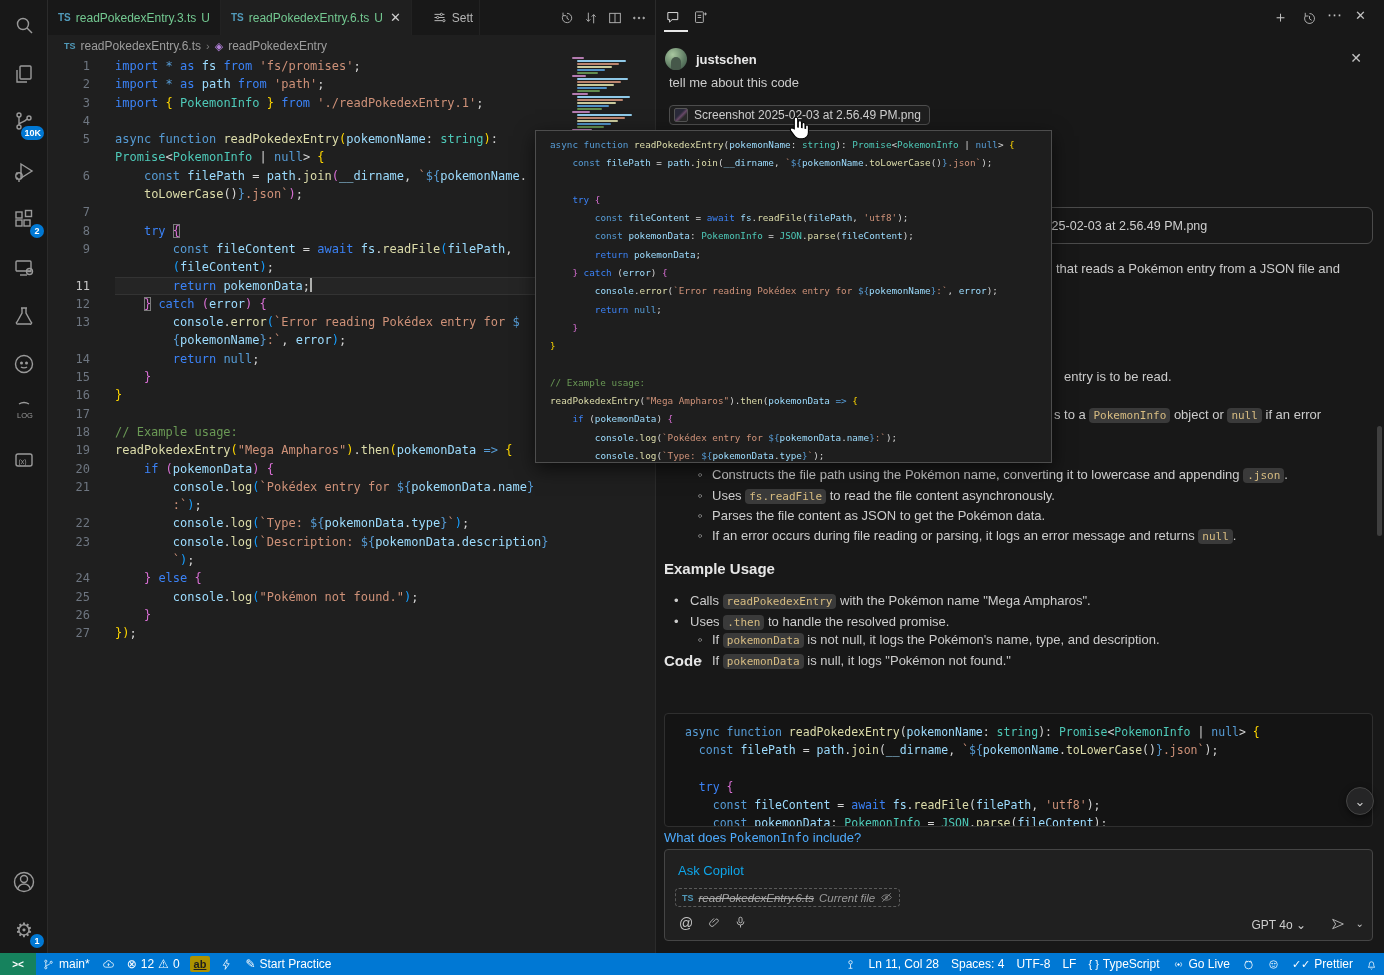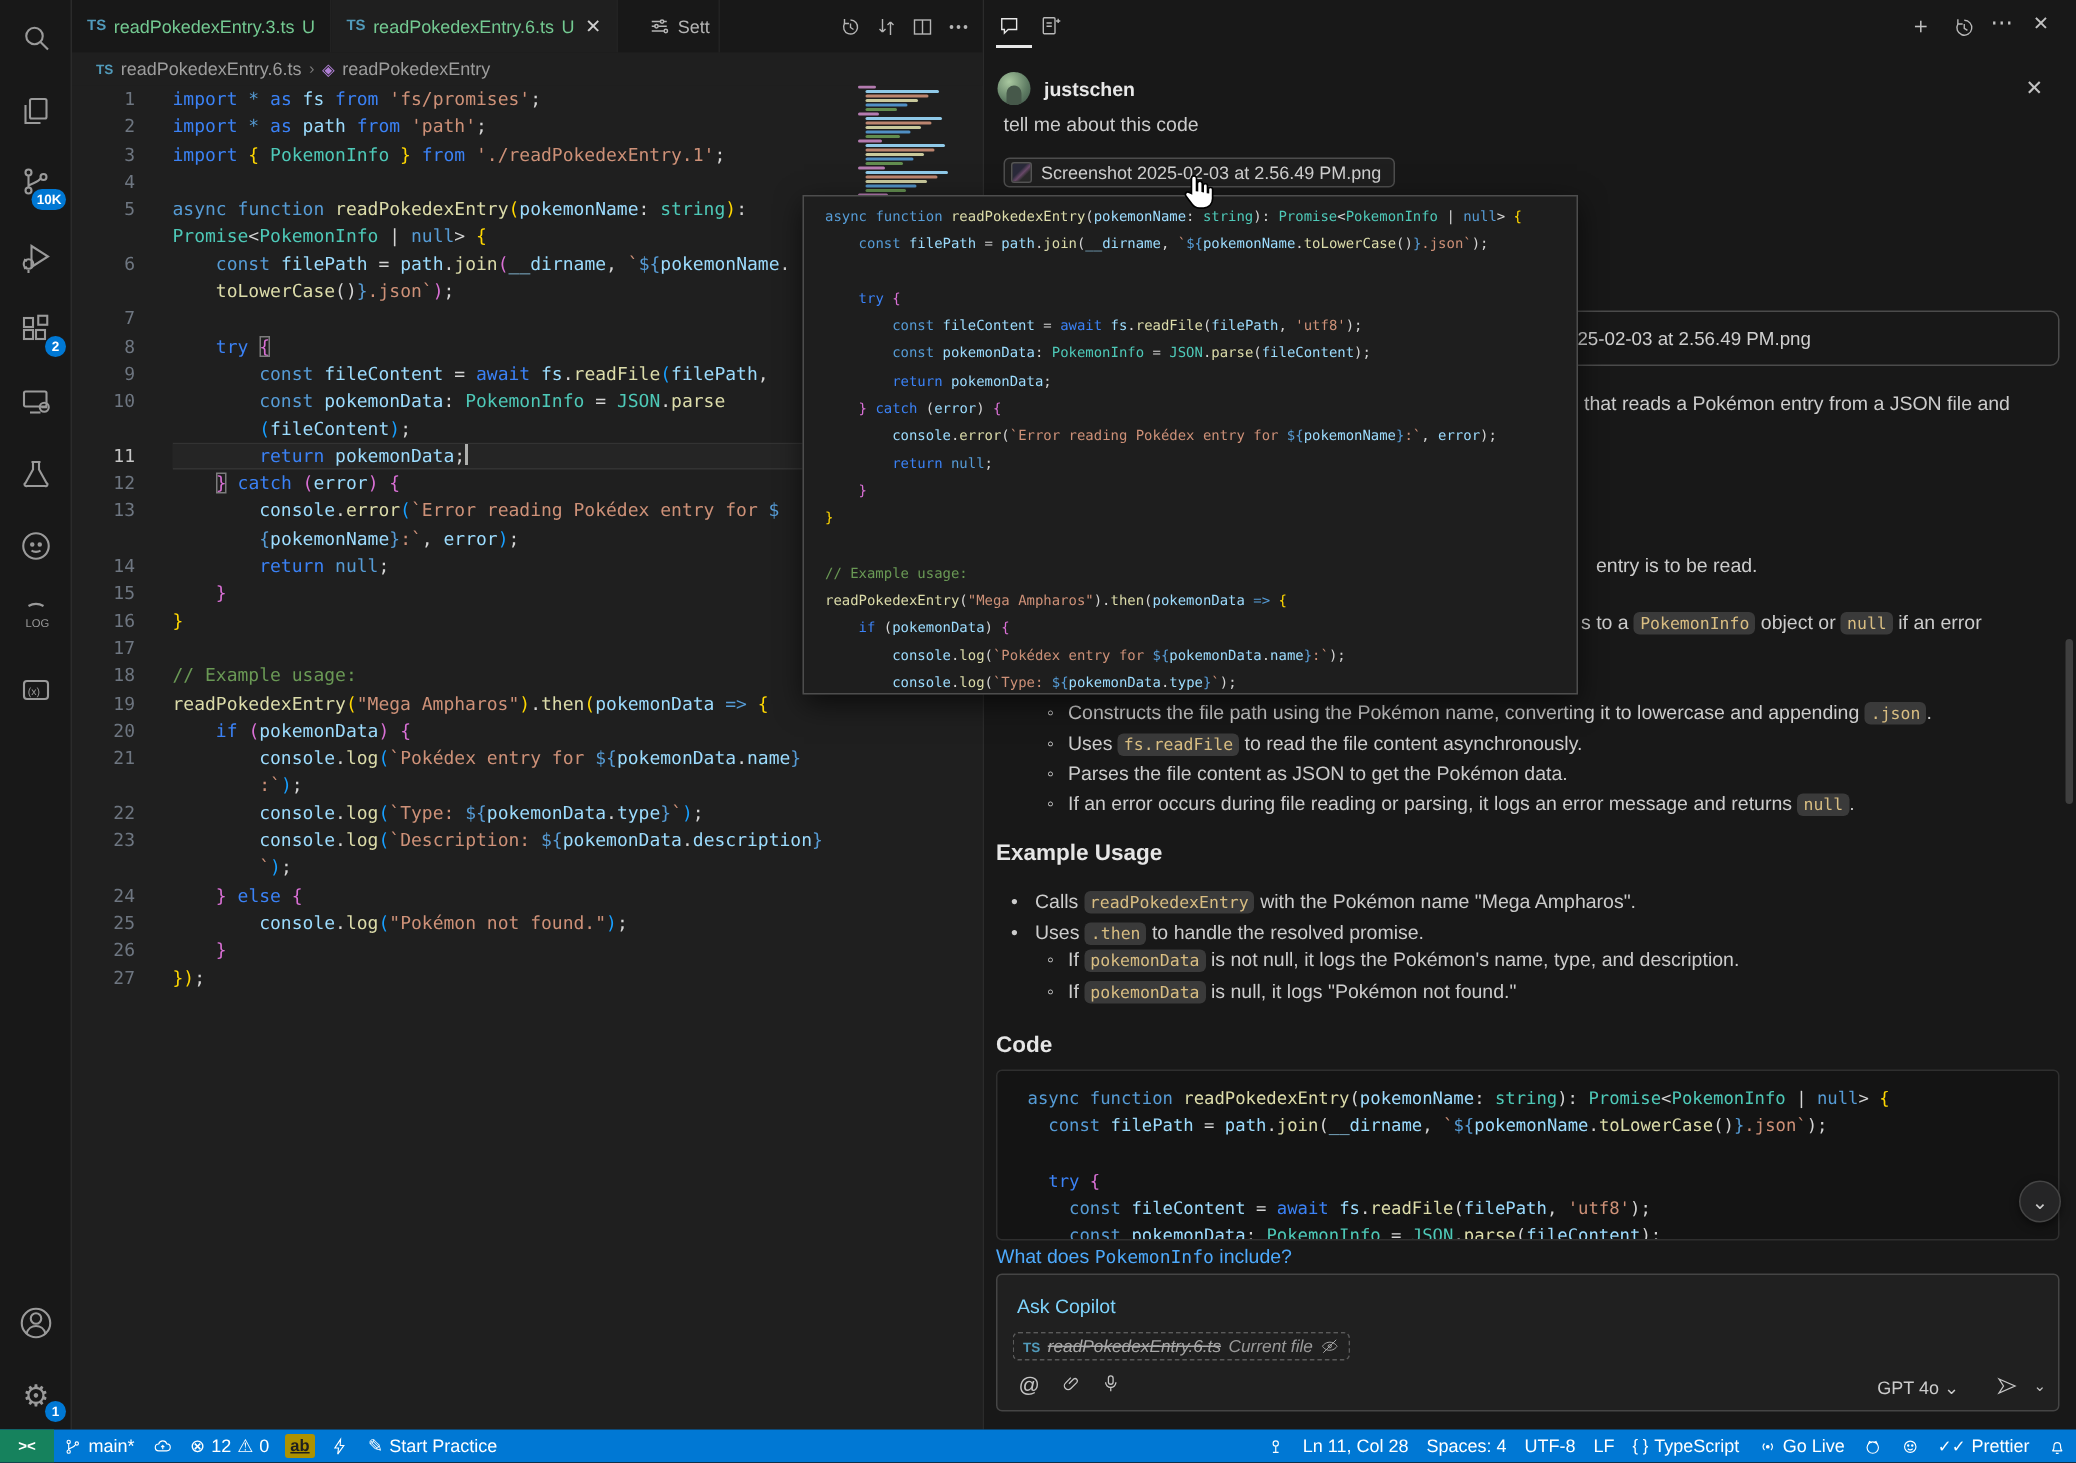--- a/index.html
+++ b/index.html
@@ -95,21 +95,21 @@
 
   #scrolldown { position:absolute; left:690px; top:787px; width:28px; height:28px; border-radius:50%;
     background:#252526; border:1px solid #454545; box-shadow:0 2px 6px rgba(0,0,0,.5);
     display:flex; align-items:center; justify-content:center; color:#cccccc; font-size:13px; cursor:pointer; z-index:8; }
 
   #followup { position:absolute; left:8px; top:830px; color:#4daafc; cursor:pointer; }
   #followup .ichip { color:#4daafc; background:transparent; padding:0; font-size:12px; }
 
   #inputbox { position:absolute; left:8px; top:849px; width:709px; height:92px; background:#202020;
     border:1px solid #454545; border-radius:4px; }
-  #placeholder { position:absolute; left:13px; top:13px; color:#7dd3fc; font-size:13px;text-align:center; }
+  #placeholder { position:absolute; left:13px; top:13px; color:#0ea5e9; font-size:13px;text-align:center; }
   #ctxchip { position:absolute; left:10px; top:38px; display:inline-flex; align-items:center; gap:5px;
     border:1px dashed #5a5a5a; border-radius:4px; padding:2px 6px; font-size:11.5px; color:#9f9f9f; cursor:pointer; }
   #ctxchip .ts { color:#519aba; font-weight:bold; font-size:9px; }
   #ctxchip .fname { font-style:italic; text-decoration:line-through; color:#a8a8a8; }
   #ctxchip .cur { font-style:italic; color:#9a9a9a; }
   #ctxchip svg { width:13px; height:13px; stroke:#a8a8a8; fill:none; stroke-width:1.2; }
   .inicon { position:absolute; top:65px; color:#c5c5c5; cursor:pointer; }
   .inicon svg { width:15px; height:15px; stroke:#c5c5c5; fill:none; stroke-width:1.4; }
   #model { position:absolute; right:66px; top:68px; font-size:12px; color:#cccccc; cursor:pointer; }
   #sendbtn { position:absolute; right:26px; top:66px; cursor:pointer; }
@@ -314,24 +314,20 @@
         <span class="ln">7</span>
         <span class="ct"></span>
       </div>
       <div class="crow">
         <span class="ln">8</span>
         <span class="ct"><span class="tk-p">    </span><span class="tk-k">try </span><span class="tk-m match">{</span></span>
       </div>
       <div class="crow">
         <span class="ln">9</span>
         <span class="ct"><span class="tk-p">        </span><span class="tk-d">const </span><span class="tk-v">fileContent </span><span class="tk-p">= </span><span class="tk-k">await </span><span class="tk-v">fs</span><span class="tk-p">.</span><span class="tk-f">readFile</span><span class="tk-u">(</span><span class="tk-v">filePath</span><span class="tk-p">,</span></span>
-      </div>
-      <div class="crow">
-        <span class="ln">10</span>
-        <span class="ct"><span class="tk-p">        </span><span class="tk-d">const </span><span class="tk-v">pokemonData</span><span class="tk-p">: </span><span class="tk-t">PokemonInfo </span><span class="tk-p">= </span><span class="tk-t">JSON</span><span class="tk-p">.</span><span class="tk-f">parse</span></span>
       </div>
       <div class="crow">
         <span class="ln"></span>
         <span class="ct"><span class="tk-p">        </span><span class="tk-u">(</span><span class="tk-v">fileContent</span><span class="tk-u">)</span><span class="tk-p">;</span></span>
       </div>
       <div class="crow hl">
         <span class="ln lnhl">11</span>
         <span class="ct"><span class="tk-p">        </span><span class="tk-k">return </span><span class="tk-v">pokemonData</span><span class="tk-p">;</span><span class="caret"></span></span>
       </div>
       <div class="crow">
@@ -491,21 +487,21 @@
     <div class="chat-h" style="top:560px">Example Usage</div>
     <div class="blist" style="top:591px">
         <div class="li"><span>Calls </span><span class="ichip">readPokedexEntry</span><span> with the Pokémon name "Mega Ampharos".</span></div>
         <div class="li"><span>Uses </span><span class="ichip">.then</span><span> to handle the resolved promise.</span></div>
       </div>
     <div class="blist" style="top:630px">
         <div class="li sub"><span>If </span><span class="ichip">pokemonData</span><span> is not null, it logs the Pokémon's name, type, and description.</span></div>
         <div class="li sub"><span>If </span><span class="ichip">pokemonData</span><span> is null, it logs "Pokémon not found."</span></div>
       </div>
 
-    <div class="chat-h" style="top:688px">Code</div>
+    <div class="chat-h" style="top:652px">Code</div>
     <div id="chatcode">
         <div class="crow">
           <span class="ct"><span class="tk-d">async </span><span class="tk-d">function </span><span class="tk-f">readPokedexEntry</span><span class="tk-p">(</span><span class="tk-v">pokemonName</span><span class="tk-p">: </span><span class="tk-t">string</span><span class="tk-p">): </span><span class="tk-t">Promise</span><span class="tk-p">&lt;</span><span class="tk-t">PokemonInfo </span><span class="tk-p">| </span><span class="tk-d">null</span><span class="tk-p">&gt; </span><span class="tk-g">{</span></span>
         </div>
         <div class="crow">
           <span class="ct"><span class="tk-p">  </span><span class="tk-d">const </span><span class="tk-v">filePath </span><span class="tk-p">= </span><span class="tk-v">path</span><span class="tk-p">.</span><span class="tk-f">join</span><span class="tk-p">(</span><span class="tk-v">__dirname</span><span class="tk-p">, </span><span class="tk-s">`</span><span class="tk-d">${</span><span class="tk-v">pokemonName</span><span class="tk-p">.</span><span class="tk-f">toLowerCase</span><span class="tk-p">()</span><span class="tk-d">}</span><span class="tk-s">.json`</span><span class="tk-p">);</span></span>
         </div>
         <div class="crow">
           <span class="ct"></span>
         </div>

